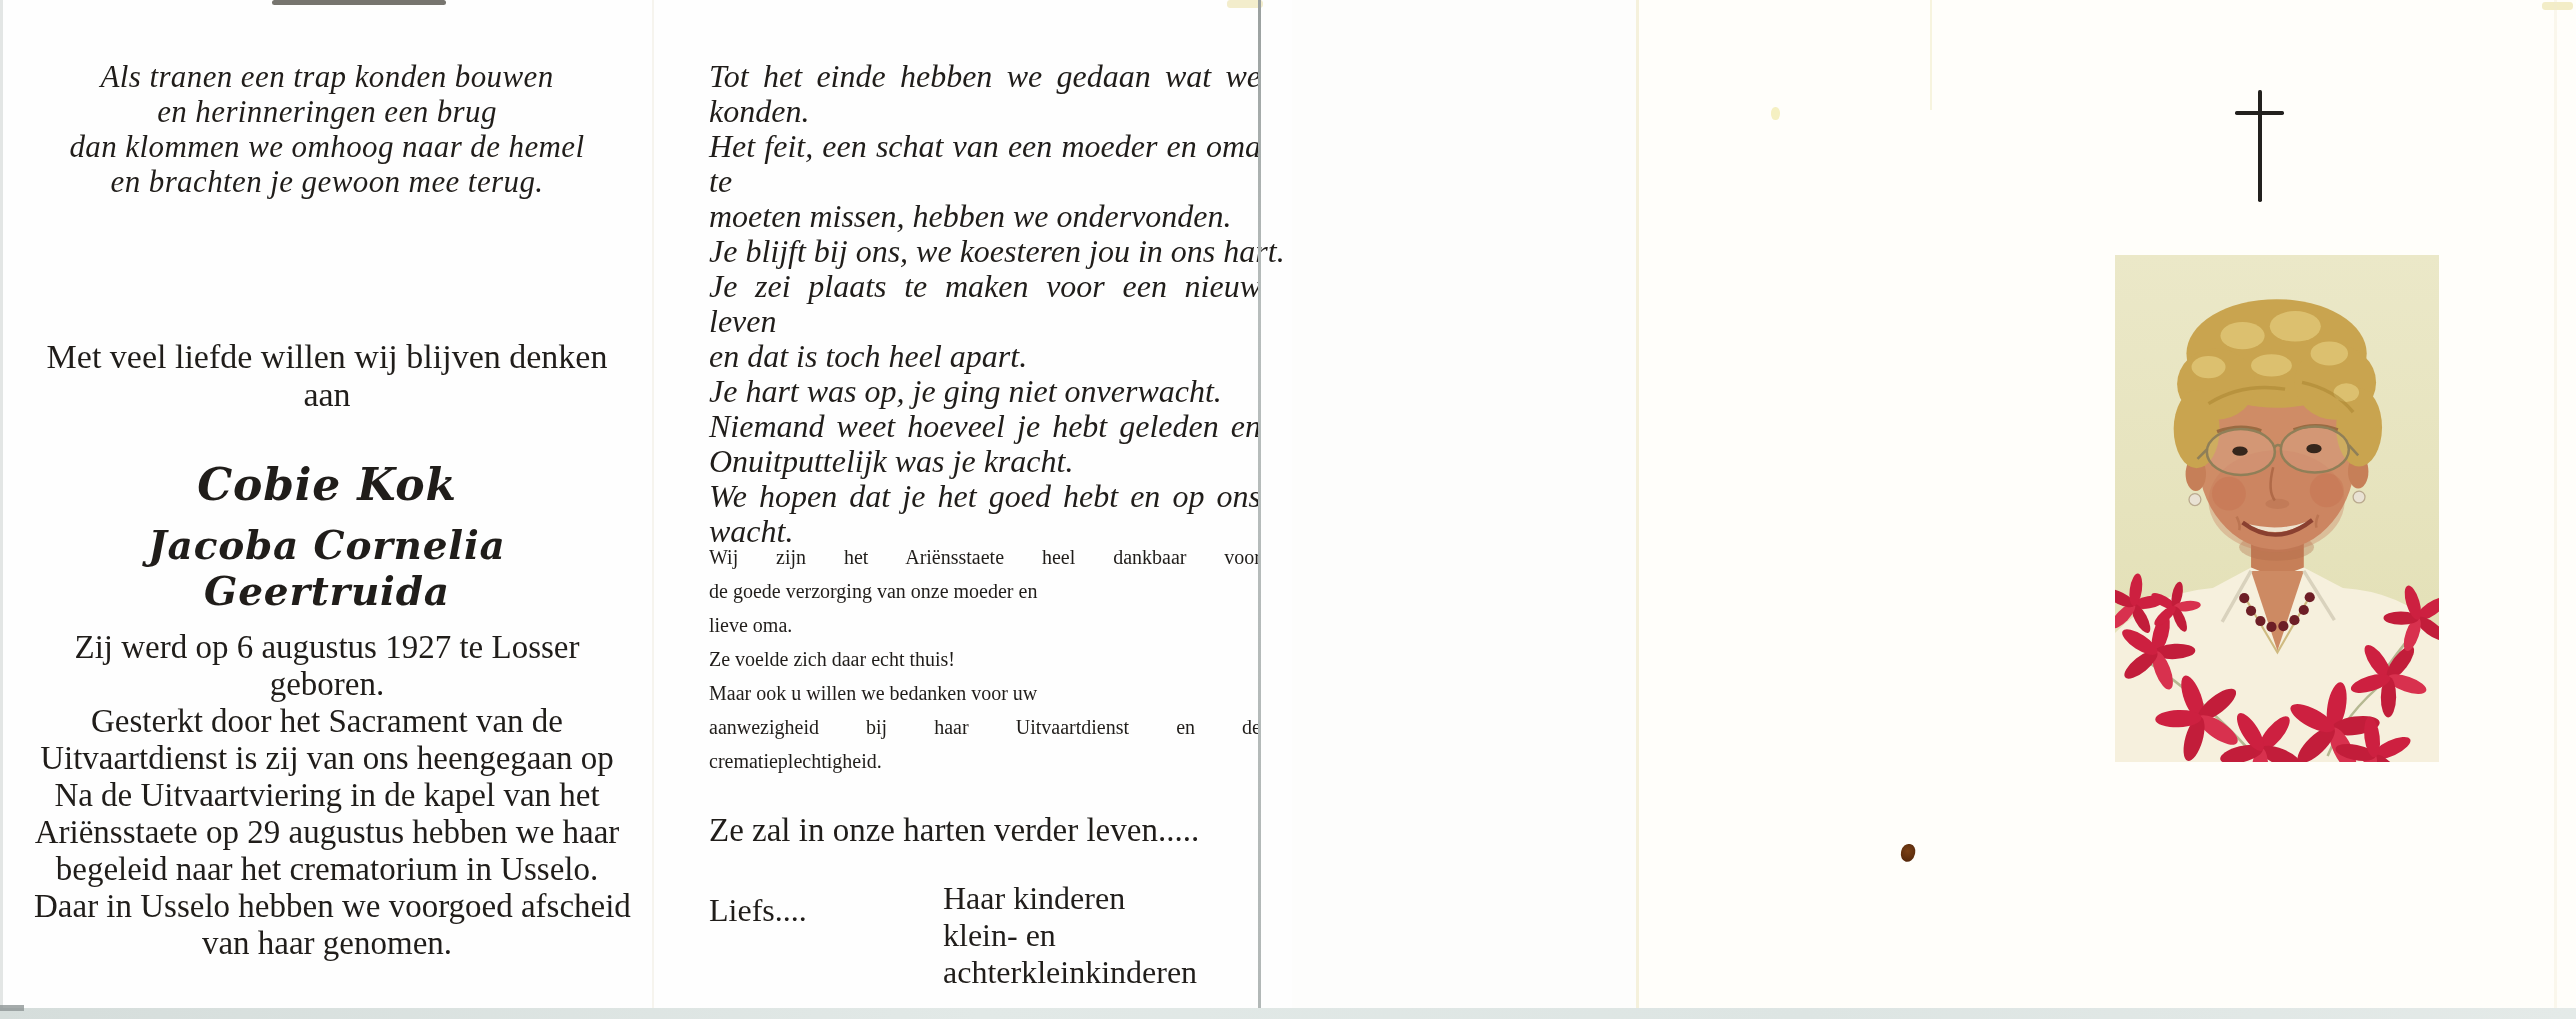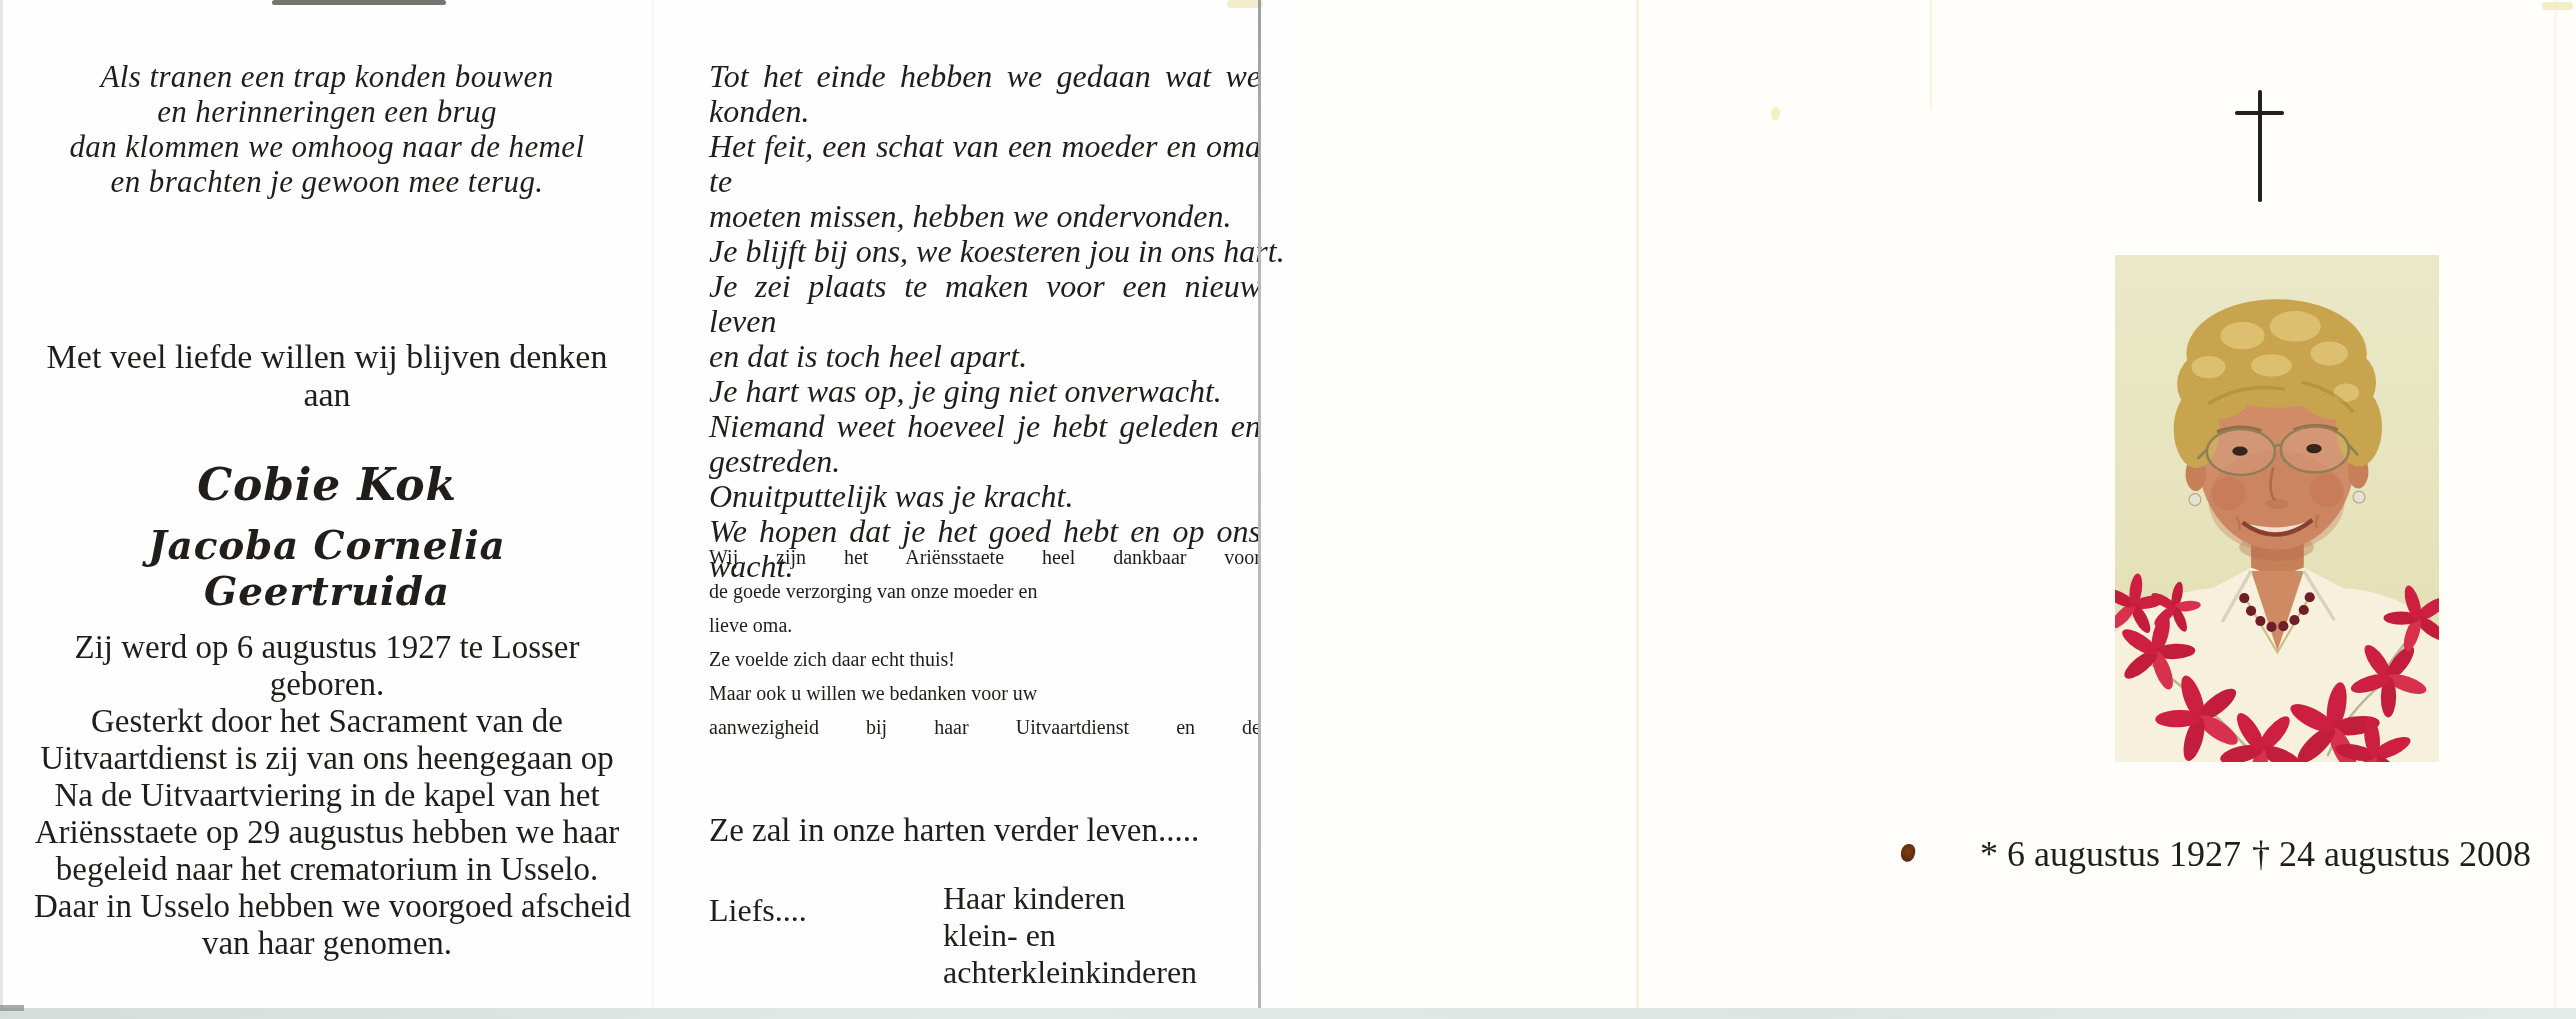--- a/index.html
+++ b/index.html
@@ -102,33 +102,33 @@
     <div class="block-m mpoem">
       <div class="line just">Tot het einde hebben we gedaan wat we</div>
         <div class="line">konden.</div>
         <div class="line just">Het feit, een schat van een moeder en oma te</div>
         <div class="line">moeten missen, hebben we ondervonden.</div>
         <div class="line">Je blijft bij ons, we koesteren jou in ons hart.</div>
         <div class="line just">Je zei plaats te maken voor een nieuw leven</div>
         <div class="line">en dat is toch heel apart.</div>
         <div class="line">Je hart was op, je ging niet onverwacht.</div>
         <div class="line just">Niemand weet hoeveel je hebt geleden en</div>
-        <div class="line">gestreden.</div>
         <div class="line">Onuitputtelijk was je kracht.</div>
         <div class="line just">We hopen dat je het goed hebt en op ons</div>
         <div class="line">wacht.</div>
     </div>
 
     <div class="block-m thanks">
       <div class="line just">Wij zijn het Ariënsstaete heel dankbaar voor</div>
         <div class="line">de goede verzorging van onze moeder en</div>
         <div class="line">lieve oma.</div>
         <div class="line">Ze voelde zich daar echt thuis!</div>
         <div class="line">Maar ook u willen we bedanken voor uw</div>
         <div class="line just">aanwezigheid bij haar Uitvaartdienst en de</div>
+        <div class="line">crematieplechtigheid.</div>
     </div>
 
     <div class="block-m closing">Ze zal in onze harten verder leven.....</div>
 
     <div class="block-m signrow">
       <div class="liefs">Liefs....</div>
       <div class="signers">
         <div class="line">Haar kinderen</div>
           <div class="line">klein- en</div>
           <div class="line">achterkleinkinderen</div>
@@ -238,23 +238,19 @@
     <ellipse cx="191" cy="293" rx="14" ry="6" fill="#b06a48" opacity=".35"></ellipse>
 
     <circle cx="134" cy="281" r="20" fill="#c46a4a" opacity=".3"></circle>
     <circle cx="249" cy="277" r="20" fill="#c46a4a" opacity=".3"></circle>
 
     <path d="M153,316 Q190,338 229,313 Q193,327 153,316 Z" fill="#eee3cf"></path>
     <path d="M150,315 Q190,345 232,312" stroke="#8a4030" stroke-width="5" fill="none"></path>
     <path d="M143,308 Q148,318 146,324 M239,306 Q235,315 237,321" stroke="#b06a48" stroke-width="3" fill="none" opacity=".6"></path>
   </svg>
 
-  <div class="dates">
-    <span>* 6 augustus 1927</span>
-    <span>† 24 augustus 2008</span>
-  </div>
 
   <div class="ink-dot"></div>
 
   <div class="bottom-strip"></div>
   <div class="bottom-dash"></div>
 </div>
 
 
 </body></html>

